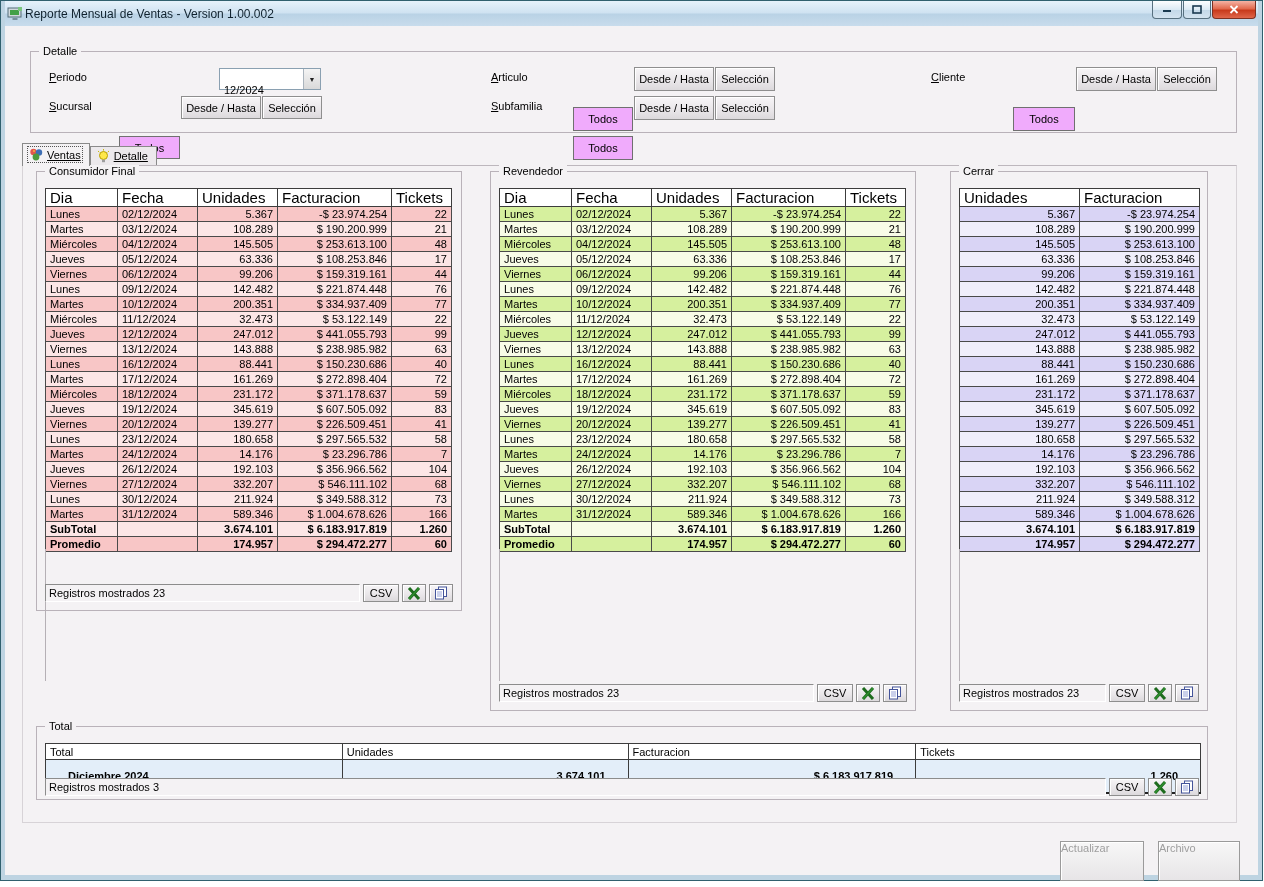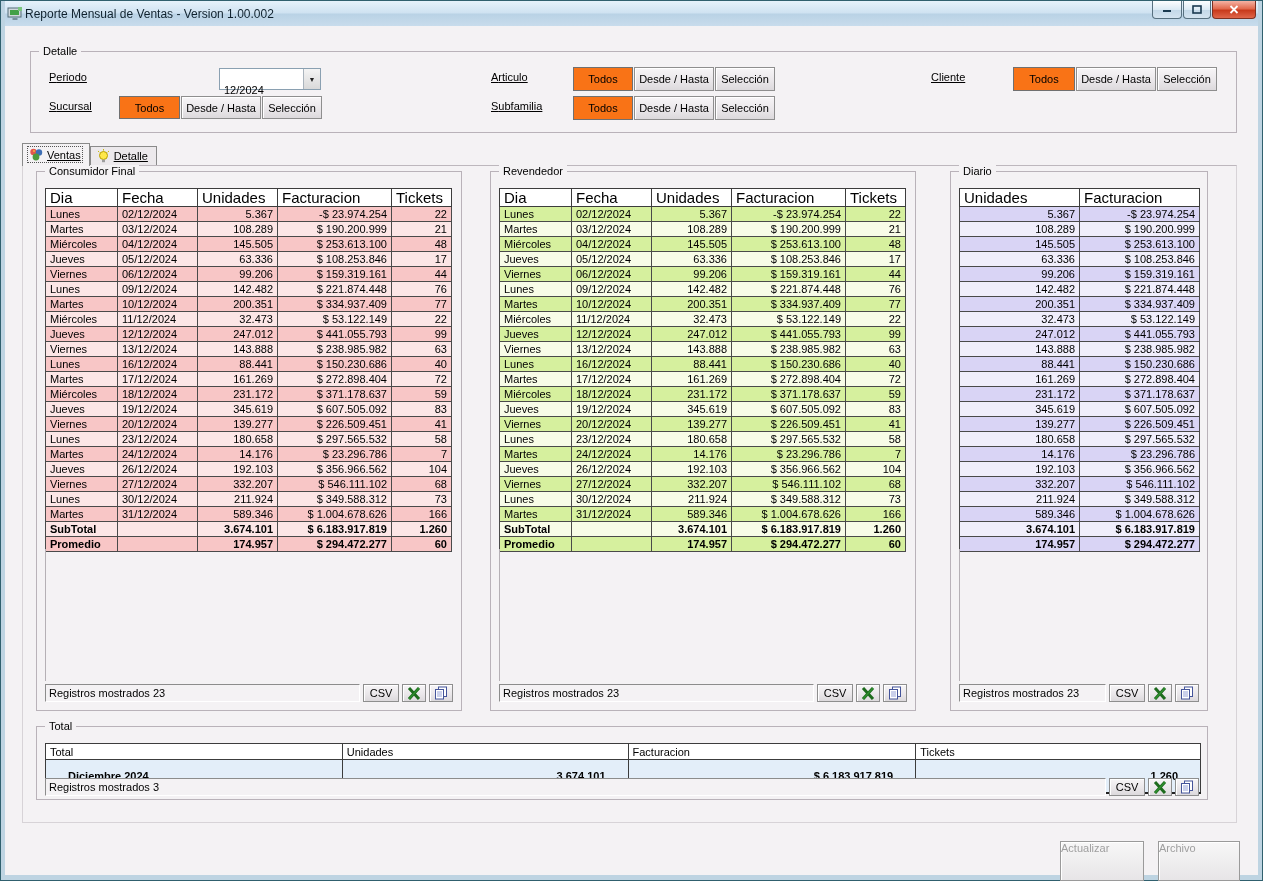--- a/index.html
+++ b/index.html
@@ -27,22 +27,22 @@
   .menu-item { font-size:12px; color:#000; padding:2px 9px; }
 
   
   .groupbox { position:absolute; border:1px solid #b9b2b9; }
   .gb-legend { position:absolute; top:-7px; left:8px; background:#f4f2f4; padding:0 4px; font-size:11px; color:#000; }
 
   
   .btn3d { border:1px solid #8e8e8e; background:linear-gradient(180deg,#f7f5f7,#e9e6e9 60%,#dcd9dc);
            box-shadow:inset 1px 1px 0 #ffffff; font-size:11px; color:#000; text-align:center;
            display:inline-flex; align-items:center; justify-content:center; cursor:default; }
-  .btn3d.on { background:#f97316; box-shadow:none; border:1px solid #707070; }
-  .flabel { position:absolute; font-size:11px; color:#000;text-decoration:underline; }
+  .btn3d.on { background:#f0abfc; box-shadow:none; border:1px solid #707070;margin-top:40px; }
+  .flabel { position:absolute; font-size:11px; color:#000; }
   .accel u { text-decoration:underline; }
 
   .combo { position:absolute; display:flex; border:1px solid #8aa0b1; background:#fff; }
   .combo-text { flex:1; font-size:11px; padding:3px 4px;margin-top:12px; }
   .combo-btn { width:17px; border-left:1px solid #aab4bd; background:linear-gradient(180deg,#f4f4f4,#d9d9d9);
                display:flex; align-items:center; justify-content:center; font-size:7px; color:#222; }
 
   
   .tabs { position:absolute; left:17px; top:117px; height:23px; display:flex; align-items:flex-end; }
   .tab { display:flex; align-items:center; gap:4px; padding:2px 8px 3px 6px; font-size:11px;
@@ -173,21 +173,21 @@
                 <path d="M6.5 0 L6.5 1.6 M1 2 L2.3 3.2 M12 2 L10.7 3.2" stroke="#c9b70a" stroke-width="1"></path>
                 <circle cx="6.5" cy="6.5" r="4" fill="#ffe84a" stroke="#b8a100"></circle>
                 <rect x="5" y="10.6" width="3" height="2.6" fill="#9e9e9e"></rect>
               </svg>
             <span>Detalle</span>
           </span>
         </div>
       </div>
       <div class="tabpage"></div>
 
-      <div class="groupbox" style="left:31px; top:145px; width:426px; height:540px;">
+      <div class="groupbox" style="left:31px; top:145px; width:426px; height:440px;">
         <span class="gb-legend">Consumidor Final</span>
         <table class="grid t-pink" style="left:8px; top:16px; width:406px;">
             <colgroup>
               <col style="width: 72px;">
               <col style="width: 80px;">
               <col style="width: 80px;">
               <col style="width: 114px;">
               <col style="width: 60px;">
             </colgroup>
             <thead>
@@ -580,21 +580,21 @@
             <svg width="14" height="14" viewBox="0 0 14 14">
                 <rect x="4.5" y="1" width="8" height="9.5" fill="#fff" stroke="#44549a"></rect>
                 <rect x="1.5" y="3.5" width="8" height="9.5" fill="#fff" stroke="#44549a"></rect>
                 <path d="M3 6 h5 M3 8 h5 M3 10 h5" stroke="#7b8ccd" stroke-width="0.8"></path>
               </svg>
           </div>
         </div>
       </div>
 
       <div class="groupbox" style="left:945px; top:145px; width:258px; height:540px;">
-        <span class="gb-legend">Diario</span>
+        <span class="gb-legend">Cerrar</span>
         <table class="grid t-purple" style="left:8px; top:16px; width:240px;">
             <colgroup>
               <col style="width: 120px;">
               <col style="width: 120px;">
             </colgroup>
             <thead>
               <tr>
                 <th>Unidades</th>
                 <th>Facturacion</th>
               </tr>

